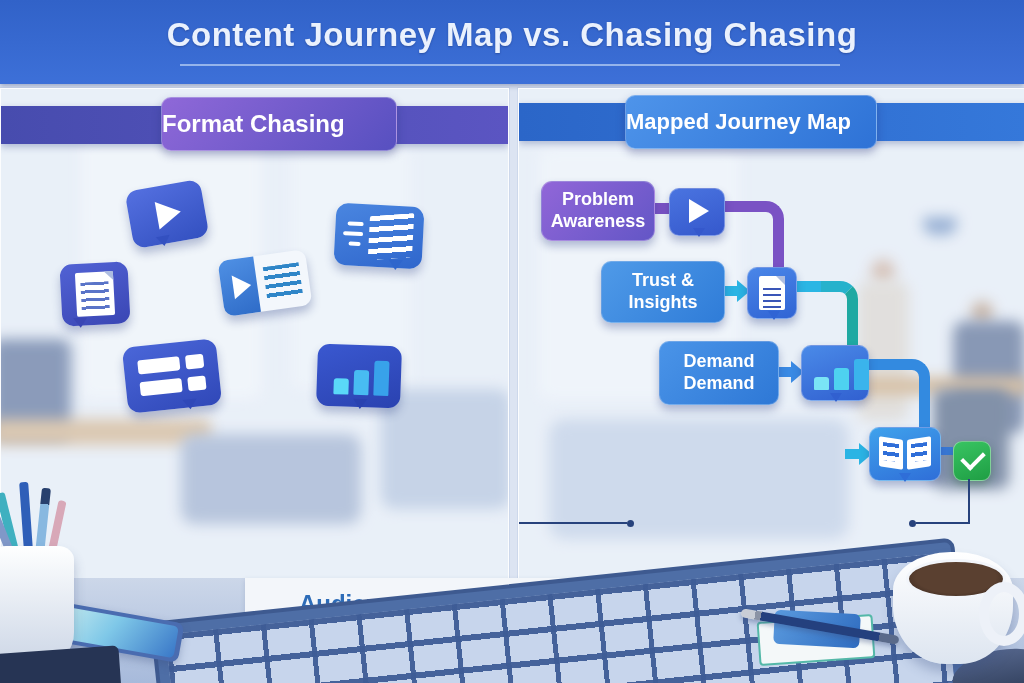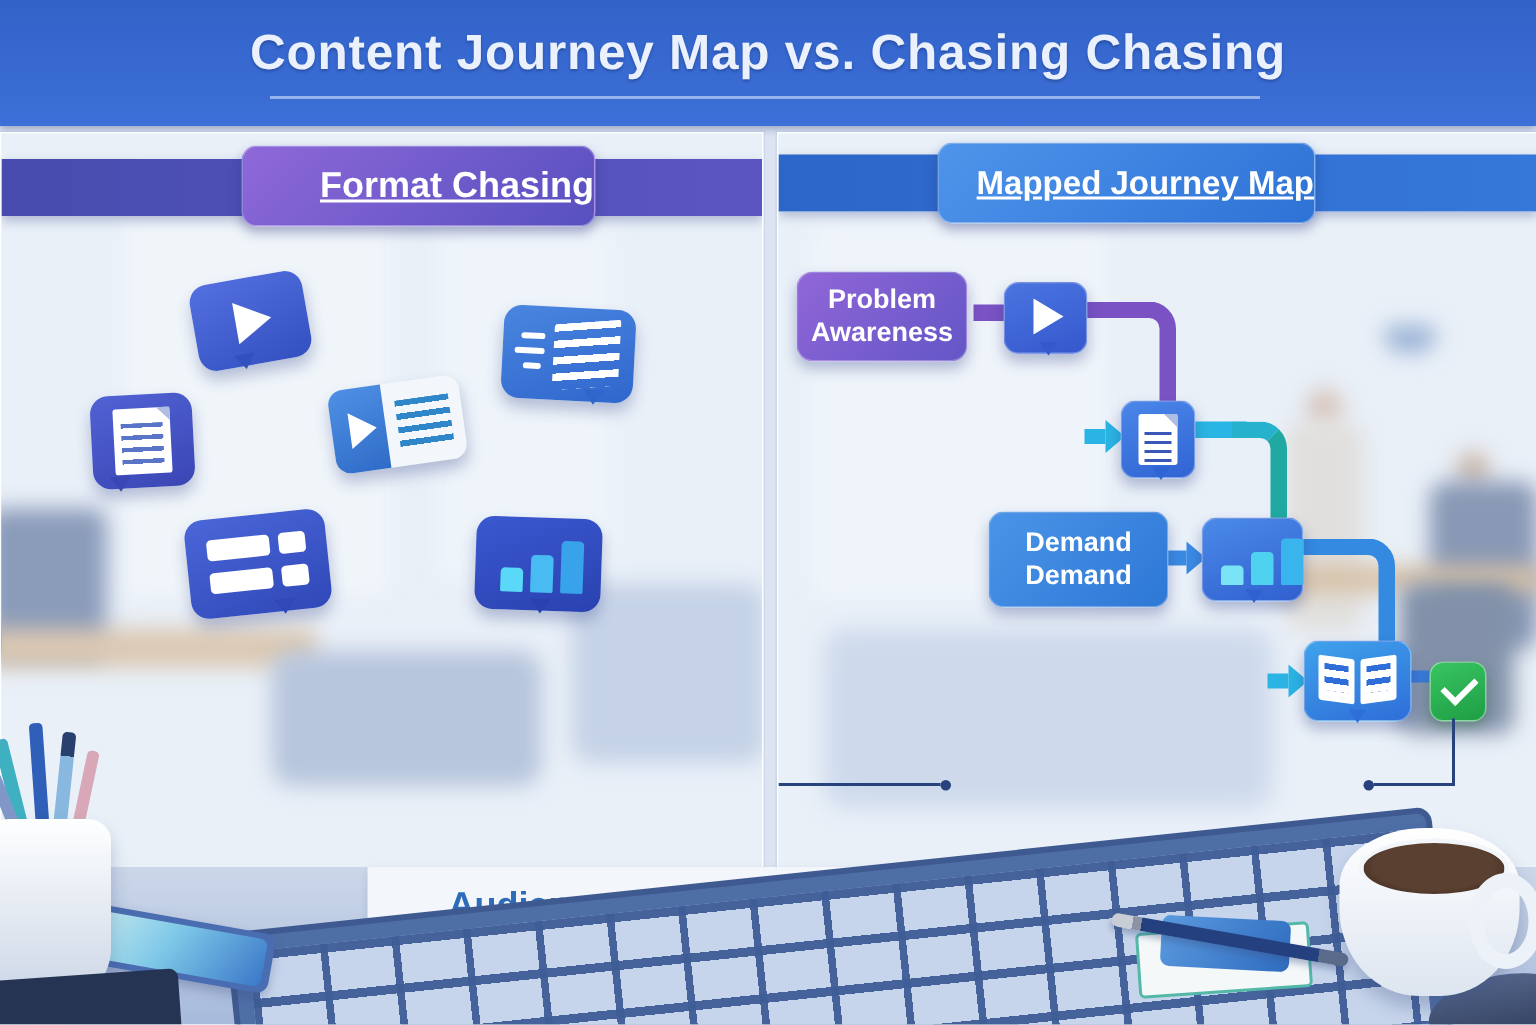--- a/index.html
+++ b/index.html
@@ -12,21 +12,21 @@
   #banner h1{margin:0;position:absolute;left:0;right:0;top:16px;text-align:center;font-size:33px;font-weight:bold;color:#eaf1fd;letter-spacing:.5px;text-shadow:0 1px 2px rgba(20,40,100,.4);}
   #title-underline{left:180px;top:64px;width:660px;height:2px;background:rgba(198,218,248,.65);}
 
   
   .panel{top:88px;height:490px;background:#eaf0f8;border:1px solid rgba(255,255,255,.85);box-shadow:0 0 0 1px rgba(160,180,215,.25);overflow:hidden;}
   #panel-left{left:0;width:507px;}
   #panel-right{left:518px;width:506px;}
   .blob{position:absolute;filter:blur(7px);}
   .wash{position:absolute;left:0;top:0;right:0;bottom:0;background:rgba(233,239,248,.45);}
   .hdr-bar{position:absolute;left:0;right:0;height:38px;box-shadow:0 3px 7px rgba(40,60,130,.3);}
-  .hdr-btn{position:absolute;border-radius:10px;color:#fff;font-weight:bold;text-align:right;border:1px solid rgba(255,255,255,.3);box-shadow:0 4px 8px rgba(40,50,120,.35);text-decoration:underline;}
+  .hdr-btn{position:absolute;border-radius:10px;color:#fff;font-weight:bold;text-align:left;border:1px solid rgba(255,255,255,.3);box-shadow:0 4px 8px rgba(40,50,120,.35);}
 
   #panel-left .hdr-bar{top:17px;background:linear-gradient(90deg,#474cae,#5b55c2);}
   #left-hdr-btn{left:160px;top:8px;width:234px;height:52px;line-height:52px;font-size:24px;background:linear-gradient(135deg,#8f68d8,#5750c0);}
   #panel-right .hdr-bar{top:14px;background:linear-gradient(90deg,#2b66c8,#3578da);}
   #right-hdr-btn{left:106px;top:6px;width:250px;height:52px;line-height:52px;font-size:22px;background:linear-gradient(135deg,#4e94ea,#2e72d6);}
 
   
   .bubble{position:absolute;border-radius:12px;box-shadow:0 6px 10px rgba(40,60,130,.3);}
   .bubble::after{content:"";position:absolute;bottom:-9px;border:7px solid transparent;border-top:10px solid var(--tail,#3350c0);}
   .tri{width:0;height:0;border-style:solid;position:absolute;}
@@ -60,21 +60,21 @@
   #ic-chart{left:316px;top:256px;width:84px;height:62px;transform:rotate(2deg);background:linear-gradient(160deg,#3a58d0,#2a42b0);--tail:#2a42b0;}
   #ic-chart::after{left:44%;}
   .bars{position:absolute;display:flex;align-items:flex-end;gap:5px;}
   .bars i{display:block;width:15px;border-radius:3px 3px 1px 1px;}
 
   .panel-caption{position:absolute;left:0;right:0;text-align:center;font-weight:bold;color:#2d6cb8;font-size:23px;}
   #panel-left .panel-caption{top:408px;}
 
   
   .step{position:absolute;border-radius:10px;color:#fff;font-weight:bold;font-size:18px;line-height:1.2;display:flex;flex-direction:column;justify-content:center;text-align:center;box-shadow:0 5px 9px rgba(40,60,130,.32);border:1px solid rgba(255,255,255,.25);}
-  #step1{left:12px;top:92px;width:112px;height:58px;background:linear-gradient(135deg,#9166d8,#6356c6);border-radius:11px;}
+  #step1{left:22px;top:92px;width:112px;height:58px;background:linear-gradient(135deg,#9166d8,#6356c6);border-radius:11px;}
   #step2{left:82px;top:172px;width:122px;height:60px;background:linear-gradient(135deg,#4f9ae8,#2f7cd8);}
   #step3{left:140px;top:252px;width:118px;height:62px;background:linear-gradient(135deg,#4a94e8,#2e78d6);}
   #step4{left:178px;top:335px;width:148px;height:58px;background:linear-gradient(135deg,#21b292,#129478);font-size:21px;}
 
   .tile{position:absolute;border-radius:10px;box-shadow:0 5px 9px rgba(40,60,130,.32);border:1px solid rgba(255,255,255,.3);}
   .tile::after{content:"";position:absolute;bottom:-8px;left:42%;border:6px solid transparent;border-top:9px solid var(--tail,#3064d4);}
   #tile-play{left:150px;top:99px;width:54px;height:46px;background:linear-gradient(160deg,#4a74e0,#3558cc);--tail:#3558cc;}
   #tile-play .tri{left:19px;top:10px;border-width:12px 0 12px 20px;border-color:transparent transparent transparent #fff;}
   #tile-doc{left:228px;top:178px;width:48px;height:50px;background:linear-gradient(160deg,#4a86e8,#3064d4);--tail:#3064d4;}
   #tile-doc .page{left:11px;top:8px;width:26px;height:34px;}
@@ -203,20 +203,24 @@
     <i class="ah" style="left:272px;top:272px;border-width:11px 0 11px 13px;border-color:transparent transparent transparent #3a8ae4;"></i>
     <div class="elbow" style="left:348px;top:270px;width:52px;height:70px;border-color:#338ae0;"></div>
     <div class="conn" style="left:326px;top:360px;width:14px;height:10px;background:#2ab4e4;"></div>
     <i class="ah" style="left:340px;top:354px;border-width:11px 0 11px 13px;border-color:transparent transparent transparent #2ab4e4;"></i>
     <div class="conn" style="left:420px;top:358px;width:14px;height:8px;background:#3a7ad8;"></div>
 
     <div id="step1" class="step">
       <span>Problem</span>
       <span>Awareness</span>
     </div>
+    <div id="step2" class="step">
+      <span>Trust &amp;</span>
+      <span>Insights</span>
+    </div>
     <div id="step3" class="step">
       <span>Demand</span>
       <span>Demand</span>
     </div>
 
     <div id="tile-play" class="tile">
         <i class="tri"></i>
       </div>
     <div id="tile-doc" class="tile">
       <div class="page">

